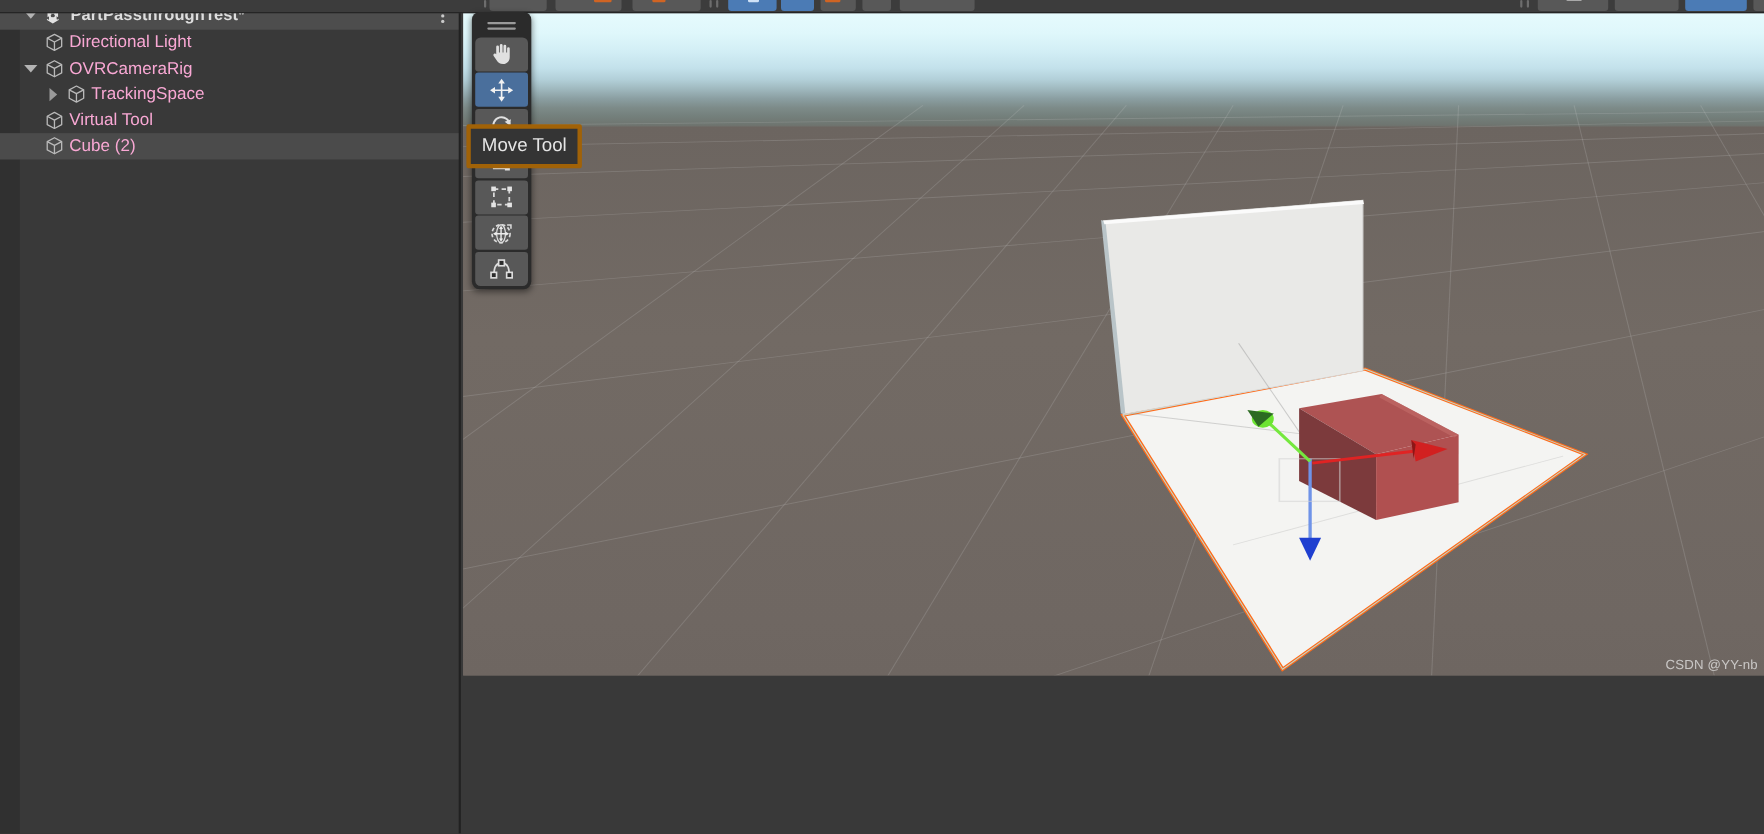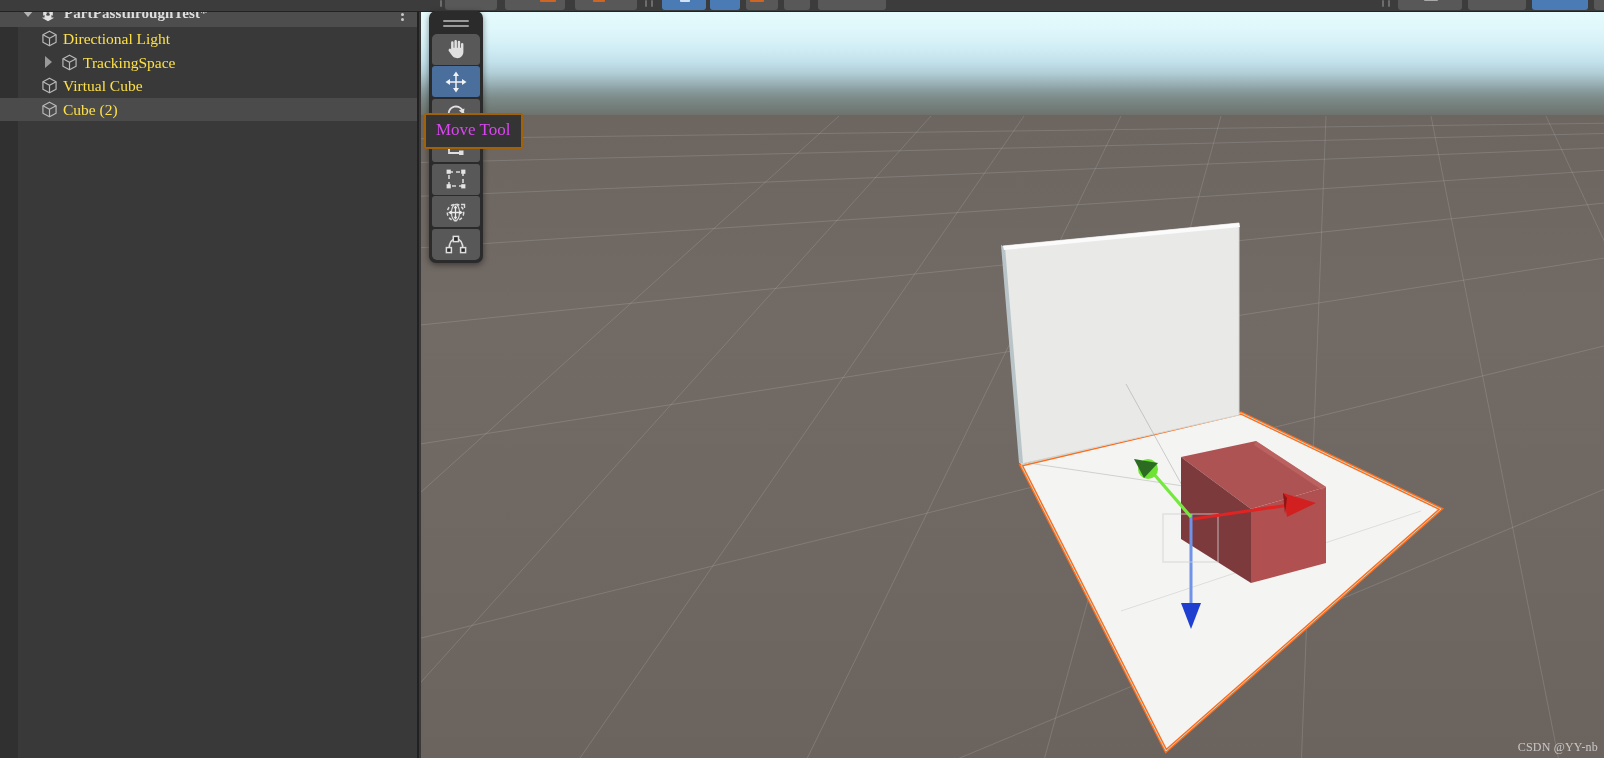--- a/index.html
+++ b/index.html
@@ -5,21 +5,21 @@
   html, body {
     margin: 0;
     padding: 0;
     background: #383838;
   }
   #root {
     position: relative;
     width: 1604px;
     height: 758px;
     overflow: hidden;
-    font-family: Liberation Serif, serif;
+    font-family: Liberation Sans, sans-serif;
     background: #393939;
     user-select: none;
   }
 
   
   #top-strip {
     position: absolute;
     left: 0; top: 0;
     width: 1604px; height: 11px;
     background: #3c3c3c;
@@ -140,30 +140,30 @@
     width: 20px; height: 23px;
     display: flex; align-items: center; justify-content: center;
   }
   .hrow .cubeico {
     flex: 0 0 auto;
     width: 22px; height: 20px;
     display: flex; align-items: center; justify-content: center;
     margin-right: 3px;
   }
   .hrow .hlabel {
-    color: #fde047;
+    color: #f9a8d4;
     font-size: 15.5px;
     line-height: 1;
   }
 
   
   #scene-view {
     position: absolute;
     left: 421px; top: 11px;
-    width: 1183px; height: 747px;
+    width: 1183px; height: 603px;
     overflow: hidden;
     background: #6f6762;
   }
   #sky {
     position: absolute;
     left: 0; top: 0;
     width: 100%; height: 106px;
     background: linear-gradient(to bottom,
       #e6fbfd 0%,
       #dff7fb 18%,
@@ -219,23 +219,23 @@
     cursor: pointer;
   }
   .tool-btn.active { background: #4a6f9c; }
   .tool-btn.rounded-top { border-radius: 5px 5px 3px 3px; }
   .tool-btn.rounded-bot { border-radius: 3px 3px 5px 5px; }
 
   #tooltip {
     position: absolute;
     left: 424px; top: 113px;
     background: #343434;
-    border: 2px solid #a16207;
+    border: 4px solid #a16207;
     border-radius: 2px;
-    color: #d946ef;
+    color: #e5e5e5;
     font-size: 17px;
     padding: 5px 10px 7px 10px;
     z-index: 60;
     white-space: nowrap;
   }
 
   
   #watermark {
     position: absolute;
     right: 6px; bottom: 3px;
@@ -311,20 +311,36 @@
               <g fill="none" stroke="#b9b9b9" stroke-width="1.5" stroke-linejoin="round">
                 <path d="M12 2.8 L20.3 7.2 L20.3 16.8 L12 21.2 L3.7 16.8 L3.7 7.2 Z"></path>
                 <path d="M3.7 7.2 L12 11.6 L20.3 7.2"></path>
                 <path d="M12 11.6 L12 21.2"></path>
               </g>
             </svg>
           </div>
           <div class="hlabel">Directional Light</div>
         </div>
         <div class="hrow">
+          <div style="flex: 0 0 auto; width: 18px; height: 1px;"></div>
+          <div class="expander">
+            <div class="tri-down"></div>
+          </div>
+          <div class="cubeico">
+            <svg width="19" height="19" viewBox="0 0 24 24">
+              <g fill="none" stroke="#b9b9b9" stroke-width="1.5" stroke-linejoin="round">
+                <path d="M12 2.8 L20.3 7.2 L20.3 16.8 L12 21.2 L3.7 16.8 L3.7 7.2 Z"></path>
+                <path d="M3.7 7.2 L12 11.6 L20.3 7.2"></path>
+                <path d="M12 11.6 L12 21.2"></path>
+              </g>
+            </svg>
+          </div>
+          <div class="hlabel">OVRCameraRig</div>
+        </div>
+        <div class="hrow">
           <div style="flex: 0 0 auto; width: 38px; height: 1px;"></div>
           <div class="expander">
             <div class="tri-right"></div>
           </div>
           <div class="cubeico">
             <svg width="19" height="19" viewBox="0 0 24 24">
               <g fill="none" stroke="#b9b9b9" stroke-width="1.5" stroke-linejoin="round">
                 <path d="M12 2.8 L20.3 7.2 L20.3 16.8 L12 21.2 L3.7 16.8 L3.7 7.2 Z"></path>
                 <path d="M3.7 7.2 L12 11.6 L20.3 7.2"></path>
                 <path d="M12 11.6 L12 21.2"></path>
@@ -338,21 +354,21 @@
           <div class="expander"></div>
           <div class="cubeico">
             <svg width="19" height="19" viewBox="0 0 24 24">
               <g fill="none" stroke="#b9b9b9" stroke-width="1.5" stroke-linejoin="round">
                 <path d="M12 2.8 L20.3 7.2 L20.3 16.8 L12 21.2 L3.7 16.8 L3.7 7.2 Z"></path>
                 <path d="M3.7 7.2 L12 11.6 L20.3 7.2"></path>
                 <path d="M12 11.6 L12 21.2"></path>
               </g>
             </svg>
           </div>
-          <div class="hlabel">Virtual Cube</div>
+          <div class="hlabel">Virtual Tool</div>
         </div>
         <div class="hrow selected">
           <div style="flex: 0 0 auto; width: 18px; height: 1px;"></div>
           <div class="expander"></div>
           <div class="cubeico">
             <svg width="19" height="19" viewBox="0 0 24 24">
               <g fill="none" stroke="#b9b9b9" stroke-width="1.5" stroke-linejoin="round">
                 <path d="M12 2.8 L20.3 7.2 L20.3 16.8 L12 21.2 L3.7 16.8 L3.7 7.2 Z"></path>
                 <path d="M3.7 7.2 L12 11.6 L20.3 7.2"></path>
                 <path d="M12 11.6 L12 21.2"></path>

